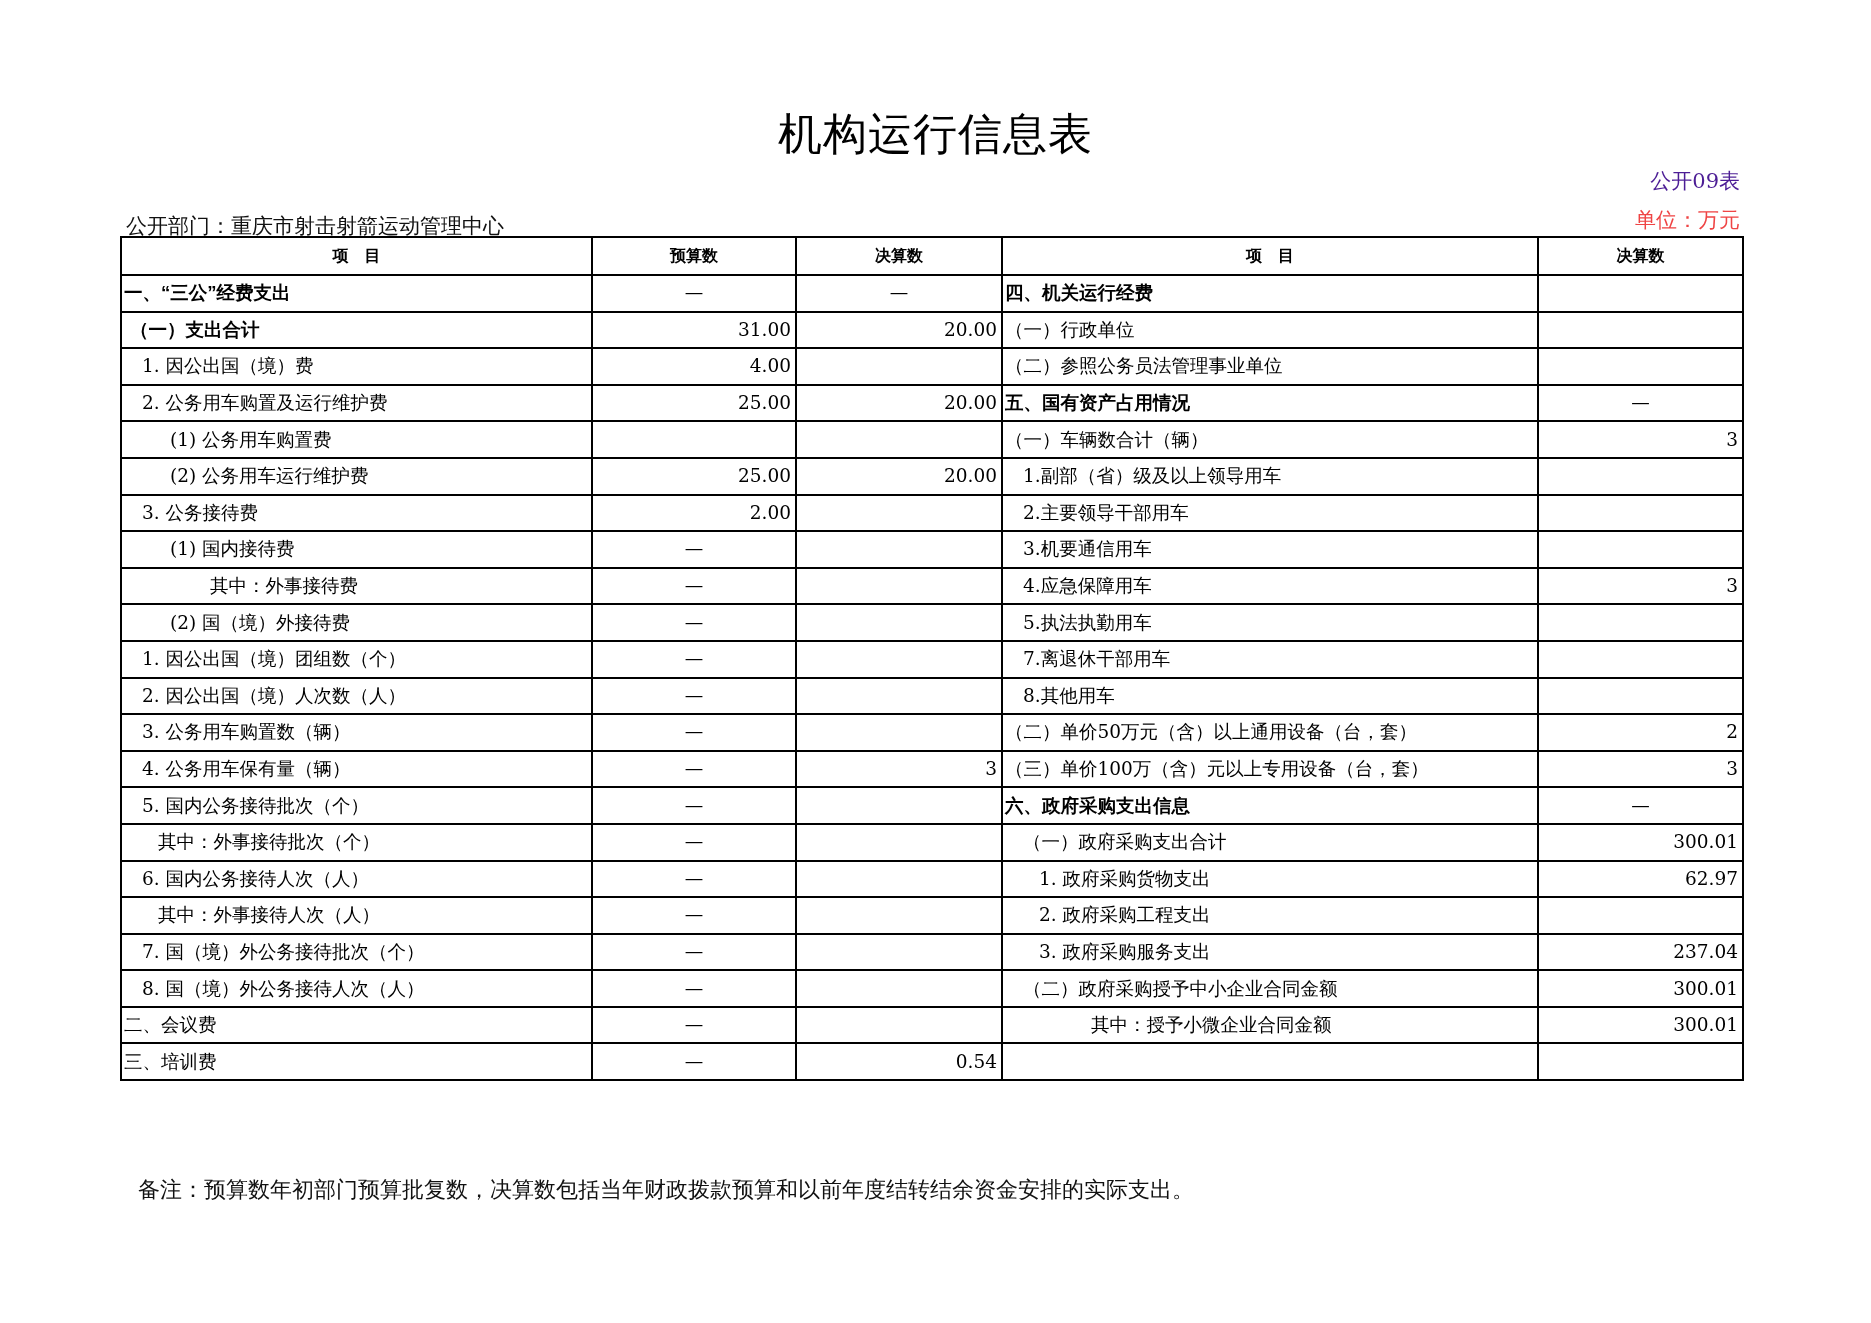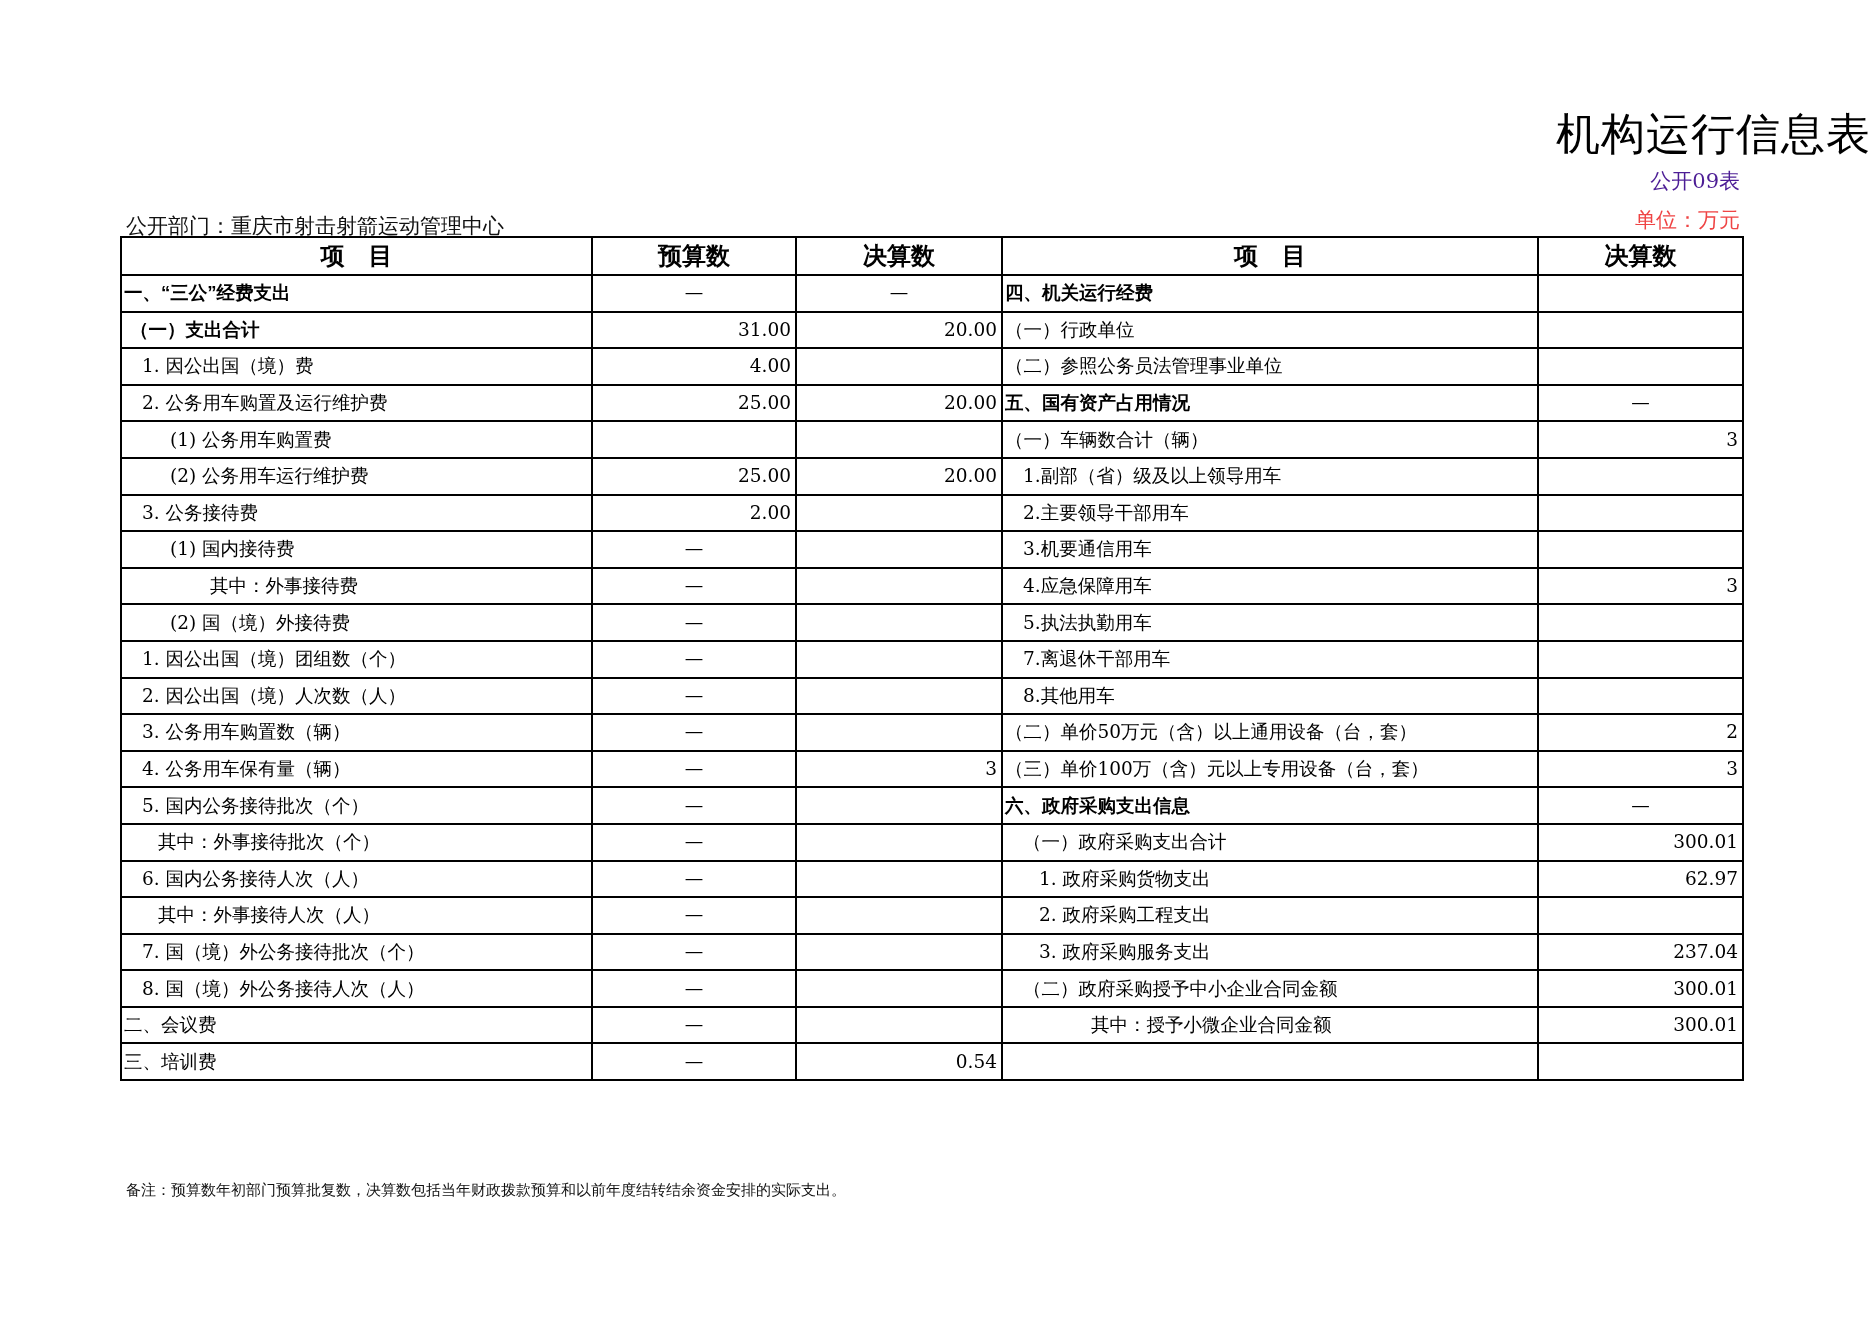--- a/index.html
+++ b/index.html
@@ -13,21 +13,21 @@
       position: relative;
       overflow: hidden;
       font-family: "DejaVu Serif", "Liberation Serif", serif;
       color: #000;
     }
     .title {
       position: absolute;
       left: 0;
       width: 1871px;
       top: 108px;
-      text-align: right;
+      text-align: center;
       font-family: "DejaVu Sans", "Liberation Sans", sans-serif;
       font-size: 44px;
       line-height: 52px;
       letter-spacing: 1px;
     }
     .form-no {
       position: absolute;
       right: 131px;
       top: 168px;
       font-size: 21px;
@@ -71,41 +71,41 @@
       font-size: 18.5px;
       line-height: 20px;
       white-space: nowrap;
       overflow: hidden;
       vertical-align: middle;
     }
     table.main thead th {
       height: 36px;
       font-family: "DejaVu Sans", "Liberation Sans", sans-serif;
       font-weight: bold;
-      font-size: 24px;
+      font-size: 16px;
       text-align: center;
     }
     td.label { text-align: left; }
     td.num { text-align: right; font-family: "DejaVu Serif", "Liberation Serif", serif; }
     td.dash { text-align: center; }
     td.bold {
       font-family: Liberation Sans, sans-serif;
       font-weight: bold;
     }
     .ind0 { padding-left: 2px !important; }
     .ind1 { padding-left: 8px !important; }
     .ind2 { padding-left: 20px !important; }
     .ind3 { padding-left: 48px !important; }
     .ind4 { padding-left: 88px !important; }
     .ind5 { padding-left: 36px !important; border-radius: 16px; }
     .note {
       position: absolute;
-      left: 126px;
+      left: 138px;
       top: 1178px;
-      font-size: 15px;
+      font-size: 22px;
       line-height: 24px;
       color: #111;
     }
   </style>
 </head>
 <body>
 
 <div class="title">机构运行信息表</div>
 <div class="form-no">公开09表</div>
 <div class="dept">公开部门：重庆市射击射箭运动管理中心</div>

